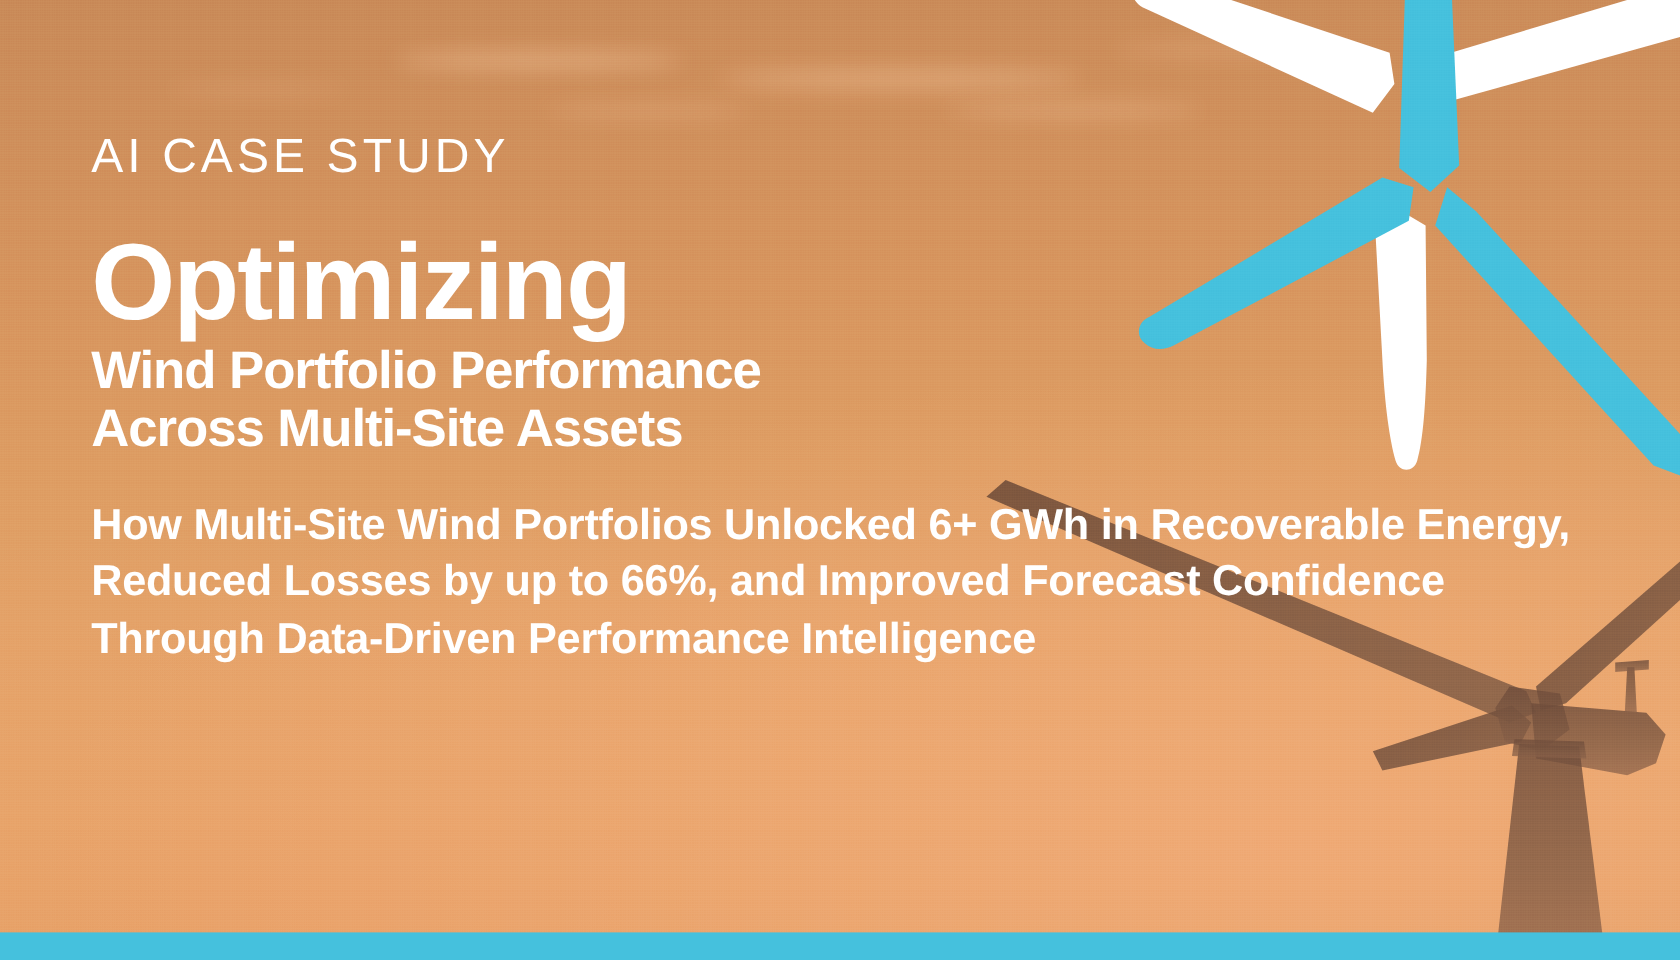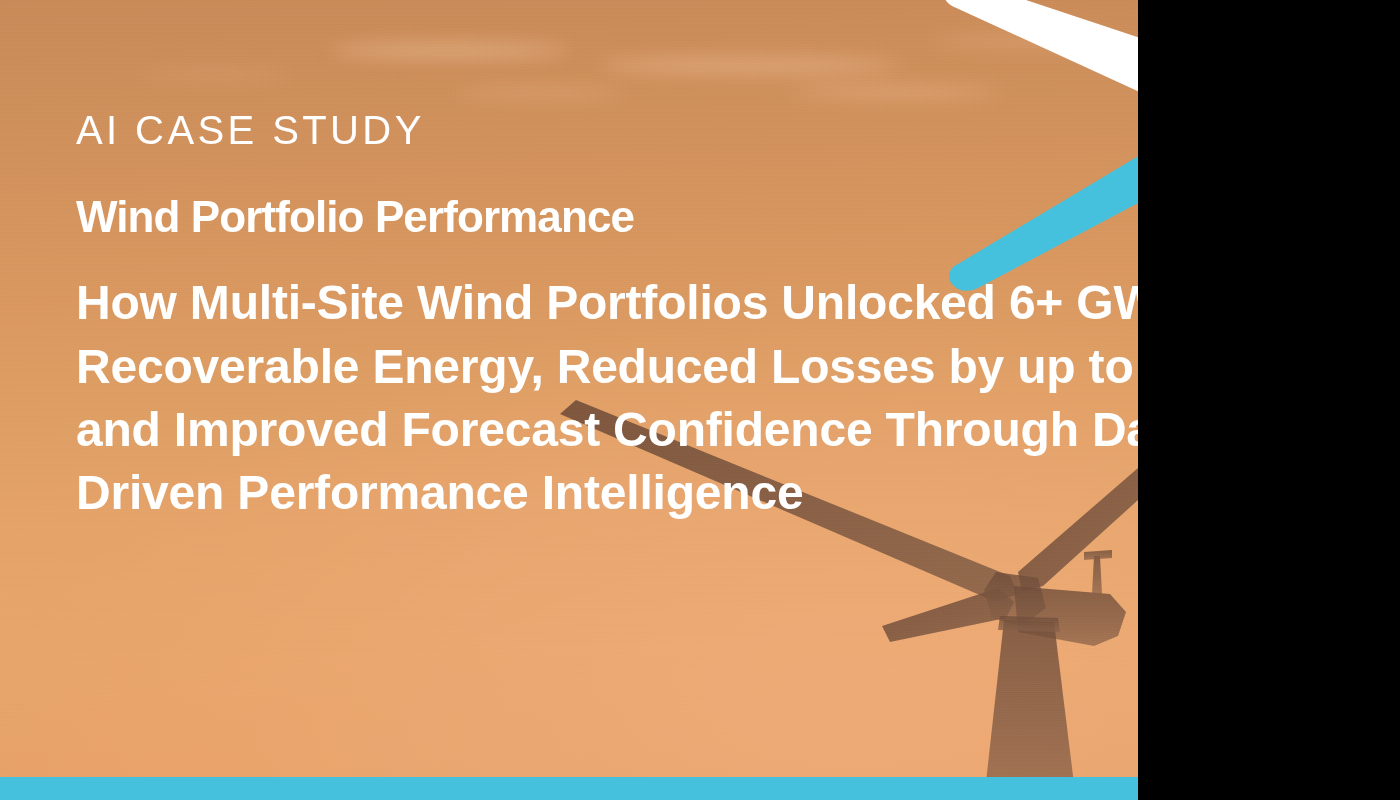--- a/index.html
+++ b/index.html
@@ -7,21 +7,21 @@
 
   html, body {
     width: 1400px;
     height: 800px;
     overflow: hidden;
     background: #000;
   }
 
   #banner {
     position: relative;
-    width: 1138px;
+    width: 1400px;
     height: 800px;
     overflow: hidden;
     font-family: "Liberation Sans", sans-serif;
     background: #d9945f;
   }
 
   
   .sky {
     position: absolute;
     inset: 0;
@@ -104,21 +104,21 @@
   .title-line-2,
   .title-line-3 {
     font-size: 44px;
     font-weight: 800;
     line-height: 1.12;
     letter-spacing: -0.9px;
   }
 
   .subtitle {
     margin-top: 30px;
-    font-size: 48px;
+    font-size: 36px;
     font-weight: 700;
     line-height: 1.32;
     color: #ffffff;
     letter-spacing: -0.2px;
     max-width: 1250px;
   }
 
   
   .accent-bar {
     position: absolute;
@@ -202,21 +202,23 @@
     </svg>
   </div>
 
   <div class="grain"></div>
 
   <div class="content">
 
     <div class="eyebrow">AI CASE STUDY</div>
 
     <h1 class="title">
+      <div class="title-line-1">Optimizing</div>
       <div class="title-line-2">Wind Portfolio Performance</div>
+      <div class="title-line-3">Across Multi-Site Assets</div>
     </h1>
 
     <p class="subtitle">How Multi-Site Wind Portfolios Unlocked 6+ GWh in Recoverable Energy, Reduced Losses by up to 66%, and Improved Forecast Confidence Through Data-Driven Performance Intelligence</p>
   </div>
 
   <div class="accent-bar"></div>
 
 </div>
 
 </body></html>

